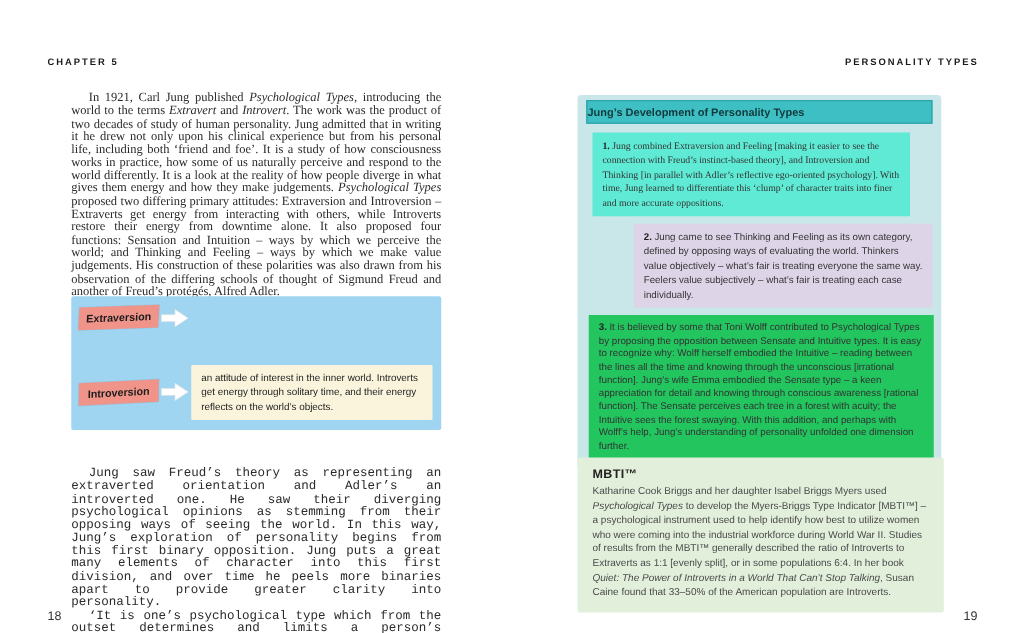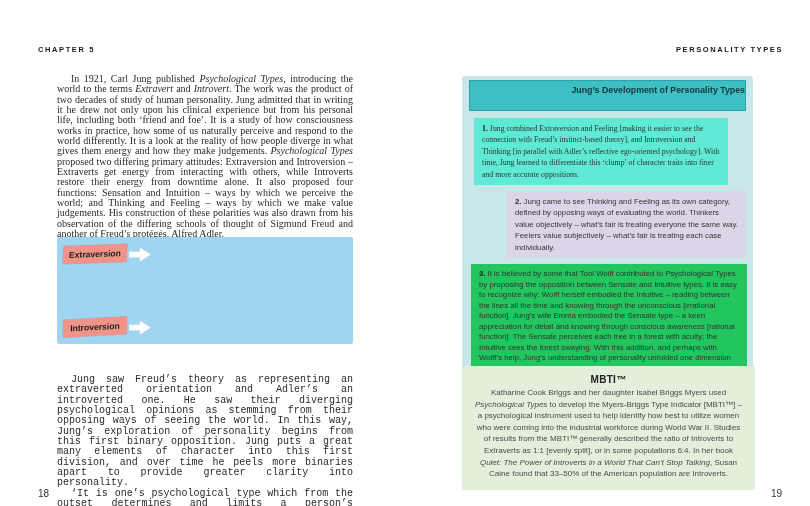--- a/index.html
+++ b/index.html
@@ -34,33 +34,33 @@
                   color:#1c1c1c;padding:4px 2px;box-shadow:0 0 0 0.5px rgba(0,0,0,0.08);}
   .tilt-a{transform:rotate(-2deg) skewX(-5deg);}
   .tilt-b{transform:rotate(-3deg) skewX(-4deg);}
   .attitude-arrow{flex:0 0 26px;display:flex;justify-content:center;align-items:center;}
   .attitude-desc{flex:1;font-size:7.9px;line-height:11.4px;color:#222;
                  padding:5px 8px;border-radius:1px;}
 
   
   .dev-panel{position:absolute;left:57px;top:57px;width:291px;min-height:276px;
              box-sizing:border-box;border-radius:3px;padding:4px 0 10px 0;}
-  .dev-title{margin:0 7px 7px 7px;height:31px;line-height:19px;text-align:right;
+  .dev-title{margin:0 7px 7px 7px;height:19px;line-height:19px;text-align:left;
              font-size:8.8px;font-weight:bold;color:#10393b;
              border:1.5px solid #2ca3a8;box-sizing:border-box;}
   .dev-item{box-sizing:border-box;font-size:7.8px;line-height:11.4px;color:#333;
             padding:5px 8px;margin-bottom:6px;}
   .dev-item .num{font-weight:bold;color:#222;margin-right:2px;}
   .item-1{width:254px;margin-left:12px;}
   .item-2{width:239px;margin-left:45px;}
   .item-3{width:276px;margin-left:9px;line-height:10.5px;margin-bottom:0;}
 
   
   .mbti-box{position:absolute;left:57px;top:347px;width:293px;box-sizing:border-box;
-            min-height:108px;padding:8px 12px 10px 12px;border-radius:2px;text-align:center;}
+            min-height:108px;padding:8px 12px 10px 12px;border-radius:2px;}
   .mbti-heading{font-size:10px;font-weight:bold;color:#222;margin-bottom:2px;letter-spacing:0.3px;}
   .mbti-body{font-size:8px;line-height:11.6px;color:#4a4a4a;}
 
   i{font-style:italic;}
 </style>
 </head>
 <body>
 
 <div class="spread">
 
@@ -82,20 +82,21 @@
         </div>
       </div>
 
       <div class="attitude-row">
         <div class="attitude-label tilt-b" style="background-color: rgb(240, 148, 138);">Introversion</div>
         <div class="attitude-arrow">
           <svg width="22" height="15" viewBox="0 0 24 16">
             <polygon points="0,5 12,5 12,0.5 23.5,8 12,15.5 12,11 0,11" fill="#ffffff" stroke="#e4e4e4" stroke-width="0.6"></polygon>
           </svg>
         </div>
+        <div class="attitude-desc" style="background-color: rgb(251, 244, 221);">an attitude of interest in the inner world. Introverts get energy through solitary time, and their energy reflects on the world’s objects.</div>
       </div>
     </div>
 
     <div class="body-block bb2">
       <p><span>Jung saw Freud’s theory as representing an extraverted orientation and Adler’s an introverted one. He saw their diverging psychological opinions as stemming from their opposing ways of seeing the world. In this way, Jung’s exploration of personality begins from this first binary opposition. Jung puts a great many elements of character into this first division, and over time he peels more binaries apart to provide greater clarity into personality.</span></p>
       <p><span>‘It is one’s psychological type which from the outset determines and limits a person’s judgement.’ The process of accurately describing human personality for Jung began with the single division between Extravert and Introvert, and was refined further over time. This process continues today through the study of what is called Personality Type – a more generic term for the study of character around these forms, including approaches that came after Jung.</span></p>
     </div>
 
     <div class="page-number pn-left">18</div>
   </div>

